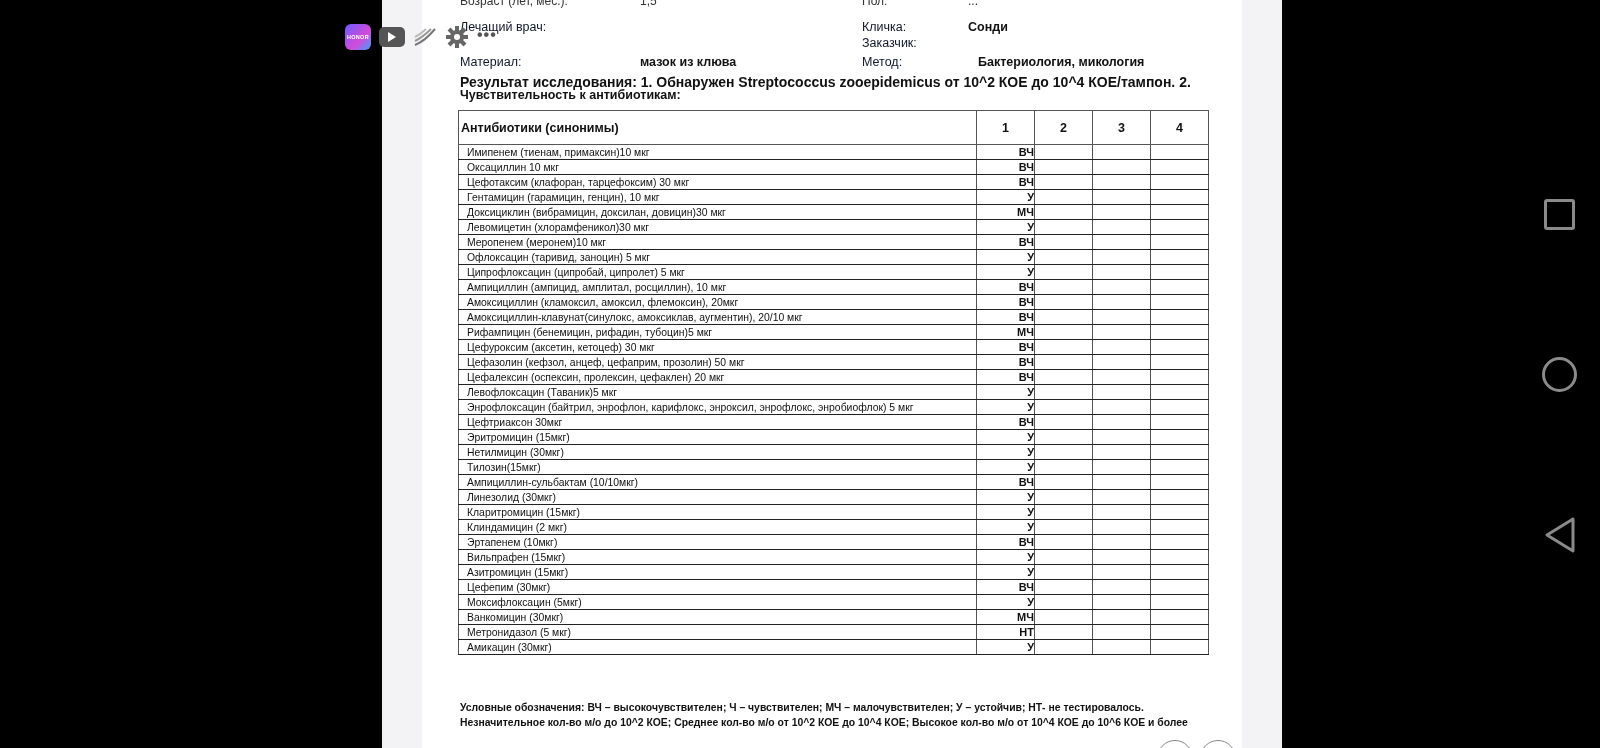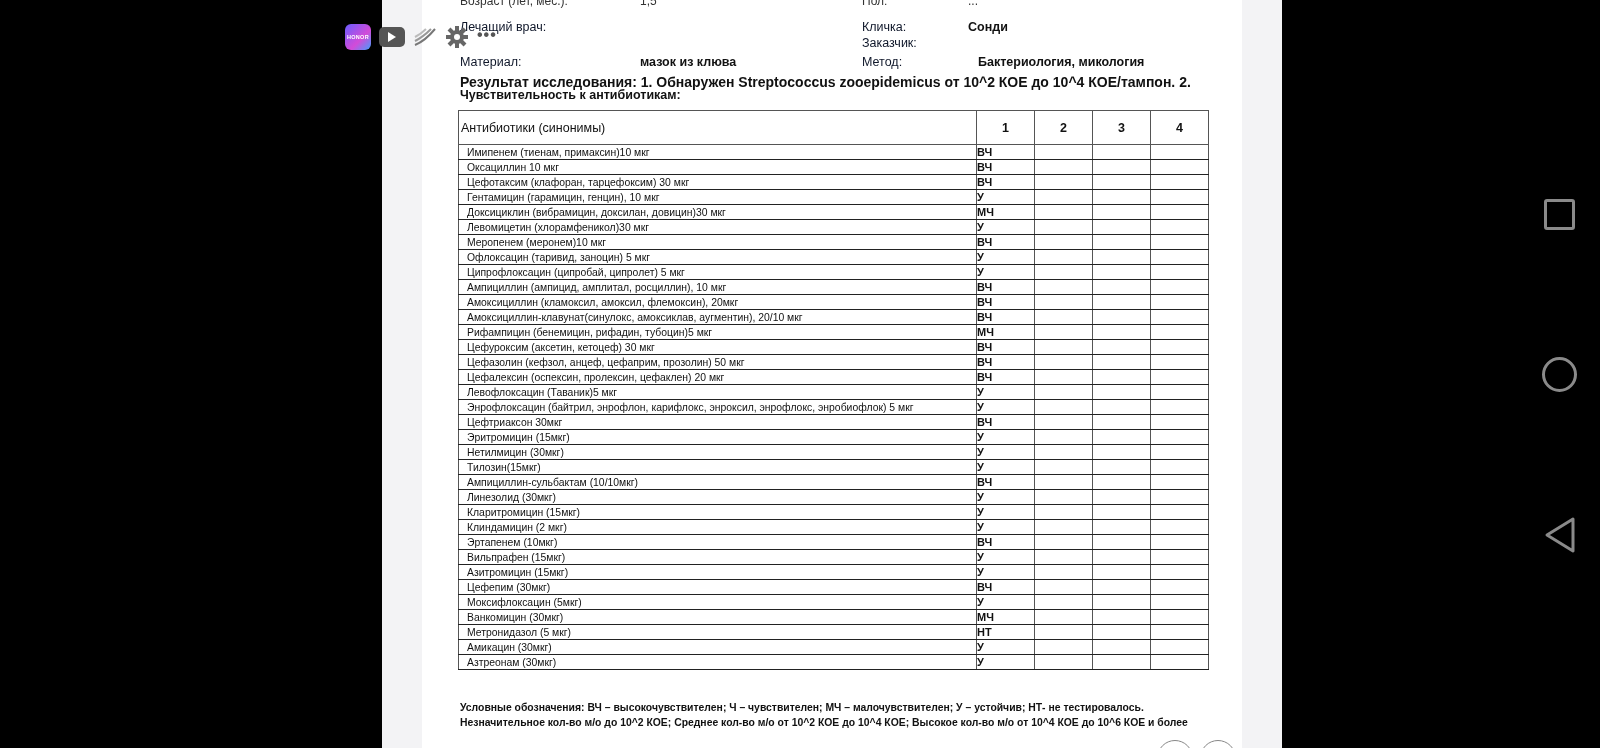--- a/index.html
+++ b/index.html
@@ -12,25 +12,25 @@
   .hdr-row { position: absolute; font-size: 12.5px; white-space: nowrap; }
   .hdr-row .lbl { color: #0f172a; text-align: center; }
   .hdr-row .val { font-weight: bold; }
   .cut { position: absolute; top: -6px; font-size: 12px; color: #333; }
 
   .result { position: absolute; left: 38px; top: 74px; font-size: 14px; font-weight: bold; white-space: nowrap; }
   .sens { position: absolute; left: 38px; top: 88px; font-size: 12.5px; font-weight: bold; }
 
   table.abx { position: absolute; left: 36px; top: 110px; border-collapse: collapse; font-size: 10.4px; }
   table.abx th, table.abx td { border: 1px solid #555; height: 15px; }
-  table.abx th { height: 34px; font-weight: normal; font-size: 12.5px; }
+  table.abx th { height: 34px; font-weight: bold; font-size: 12.5px; }
   table.abx th.name { text-align: left; padding-left: 2px; }
   table.abx th.col { font-weight: bold; width: 58px; }
   table.abx td.name { padding-left: 8px; width: 518px; white-space: nowrap; }
-  table.abx td.v { text-align: left; font-weight: bold; width: 58px; font-size: 11px; }
+  table.abx td.v { text-align: right; font-weight: bold; width: 58px; font-size: 11px; }
   table.abx td.e { width: 58px; }
   table.abx tr.r td { border-bottom: 1.5px solid #222; }
 
   .legend { position: absolute; left: 38px; top: 702px; font-size: 10.4px; font-weight: bold; white-space: nowrap; }
   .legend2 { position: absolute; left: 38px; top: 717px; font-size: 10.4px; font-weight: bold; white-space: nowrap; }
   .stamp { position: absolute; top: 740px; width: 36px; height: 36px; border: 1px solid #888; border-radius: 50%; }
 
   .toolbar { position: absolute; left: 345px; top: 24px; display: flex; align-items: center; gap: 8px; }
   .honor { width: 26px; height: 26px; border-radius: 6px; background: linear-gradient(135deg,#6a5cff,#d34bd8 60%,#3fa0ff); color: #fff; font-size: 5.5px; font-weight: bold; display: flex; align-items: center; justify-content: center; letter-spacing: .3px; }
   .yt { width: 26px; height: 20px; border-radius: 5px; background: #555; display: flex; align-items: center; justify-content: center; }
@@ -320,27 +320,20 @@
           </tr>
           <tr class="r">
             <td class="name">Метронидазол (5 мкг)</td>
             <td class="v">НТ</td>
             <td class="e"></td>
             <td class="e"></td>
             <td class="e"></td>
           </tr>
           <tr class="r">
             <td class="name">Амикацин (30мкг)</td>
-            <td class="v">У</td>
-            <td class="e"></td>
-            <td class="e"></td>
-            <td class="e"></td>
-          </tr>
-          <tr class="r">
-            <td class="name">Азтреонам (30мкг)</td>
             <td class="v">У</td>
             <td class="e"></td>
             <td class="e"></td>
             <td class="e"></td>
           </tr>
         </tbody>
     </table>
 
     <div class="legend">Условные обозначения: ВЧ – высокочувствителен;  Ч – чувствителен; МЧ – малочувствителен; У – устойчив; НТ- не тестировалось.</div>
     <div class="legend2">Незначительное  кол-во м/о до 10^2 КОЕ; Среднее кол-во м/о от 10^2 КОЕ до 10^4 КОЕ; Высокое кол-во м/о от  10^4 КОЕ до 10^6 КОЕ и более</div>

